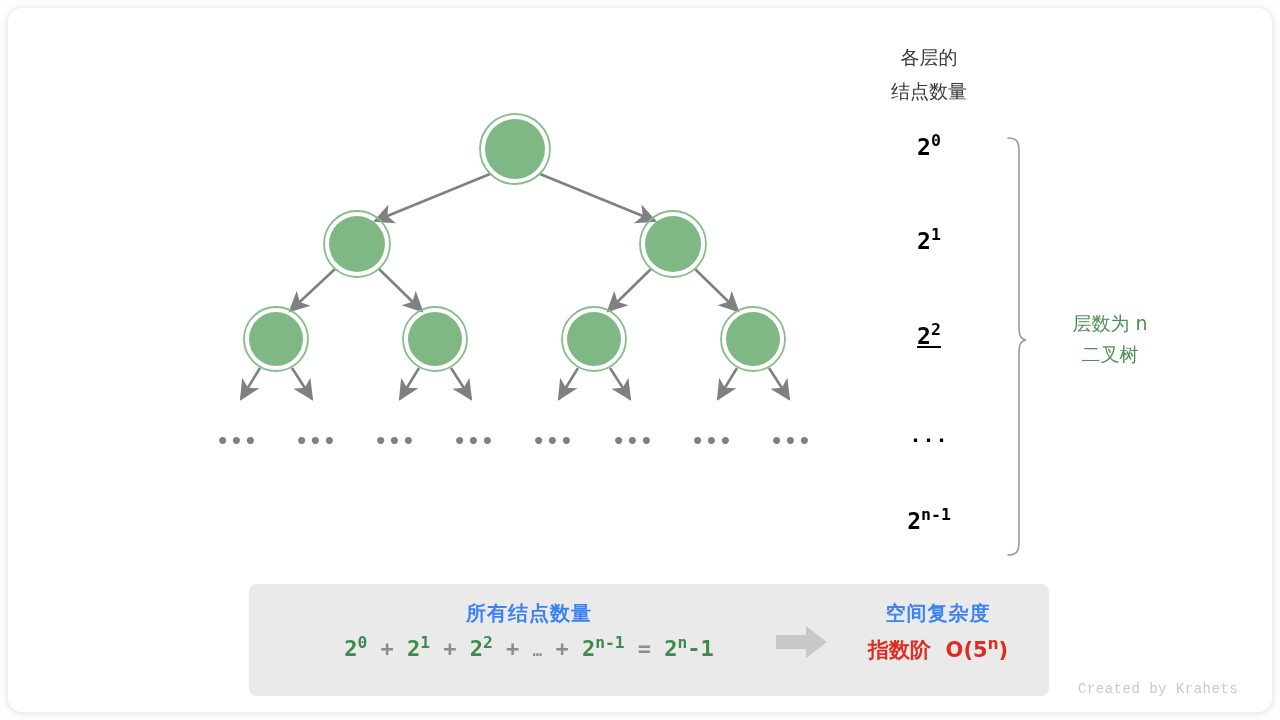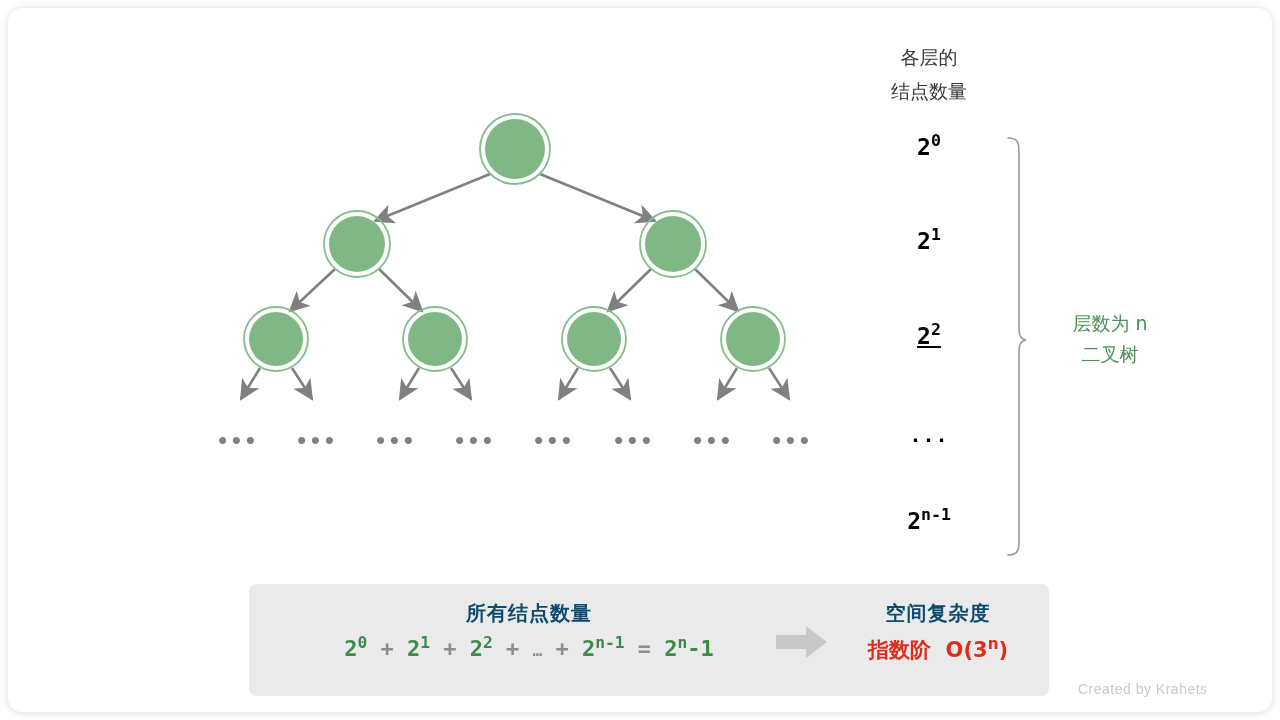--- a/index.html
+++ b/index.html
@@ -87,21 +87,21 @@
   }
   #summary-right {
     left: 830px;
     top: 592px;
     width: 200px;
     text-align: center;
   }
   .sum-title {
     font-size: 20px;
     font-weight: bold;
-    color: #0c4a6e;
+    color: #3b82f6;
     letter-spacing: 1px;
     margin-bottom: 9px;
   }
   .formula {
     font-family: "DejaVu Sans Mono", monospace;
     font-weight: bold;
     font-size: 22px;
     color: #3f8a4b;
     white-space: nowrap;
   }
@@ -115,21 +115,21 @@
     color: #e02b1f;
     white-space: nowrap;
   }
   .complexity sup { font-size: 0.72em; vertical-align: super; line-height: 0; }
 
   
   #footer {
     left: 1070px;
     top: 673px;
     color: #c9c9c9;
-    font-family: Liberation Sans, sans-serif;
+    font-family: Liberation Mono, monospace;
     font-size: 14px;
     letter-spacing: 0.5px;
   }
 
   
   #tree-svg { left: 0; top: 0; }
 </style>
 </head>
 <body>
 
@@ -258,19 +258,19 @@
   </div>
 
   <svg class="abs" style="left:768px;top:617px;" width="52" height="34" viewBox="0 0 52 34">
     <path d="M0,10 L30,10 L30,1 L51,17 L30,33 L30,24 L0,24 Z" fill="#c8c8c8"></path>
   </svg>
 
   <div id="summary-right" class="abs">
     <div class="sum-title">空间复杂度</div>
     <div class="complexity">
       <span>指数阶</span>&nbsp;
-      <span>O(3</span><sup>n</sup><span>)</span>
+      <span>O(5</span><sup>n</sup><span>)</span>
     </div>
   </div>
 
   <div id="footer" class="abs">Created by Krahets</div>
 
 </div>
 
 </body></html>

